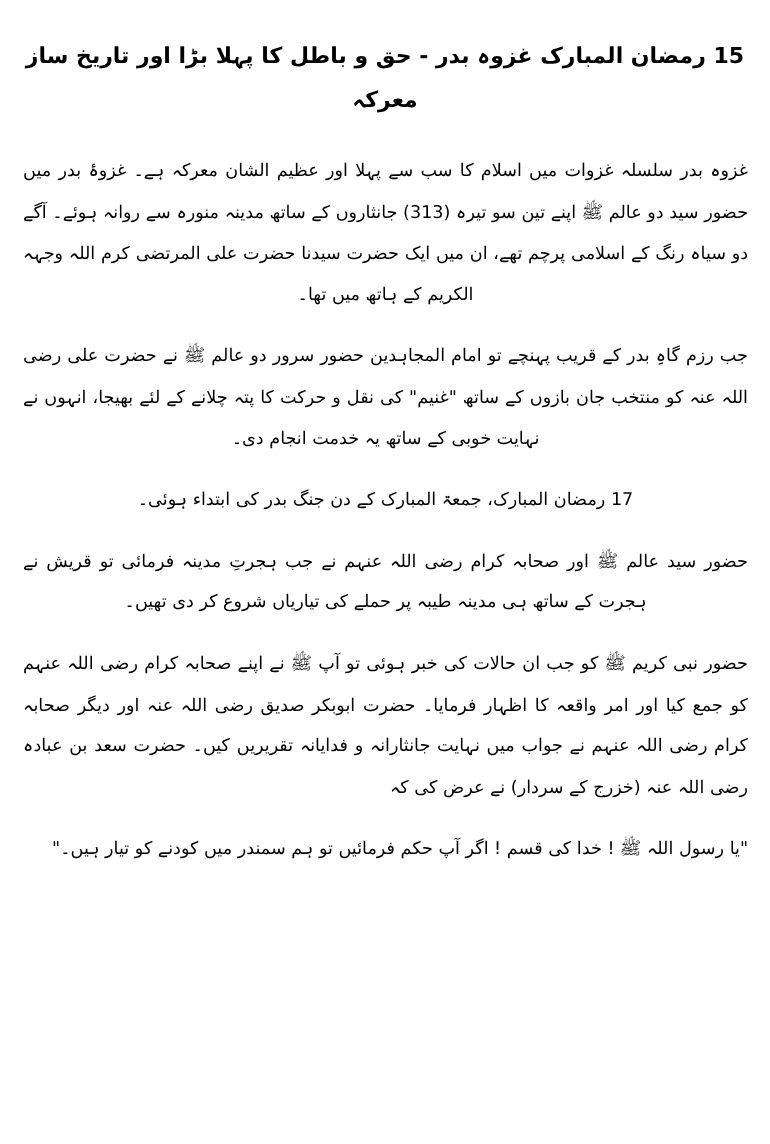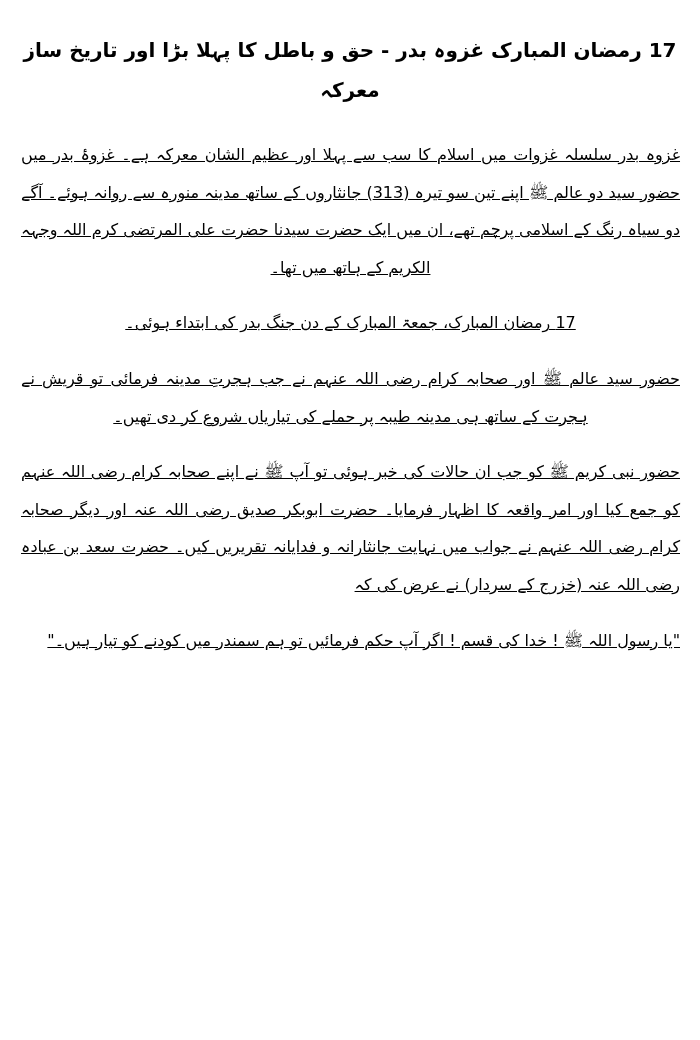--- a/index.html
+++ b/index.html
@@ -29,36 +29,36 @@
     text-align: center;
     line-height: 2.0;
     margin: 6px 0 26px 0;
   }
   .para {
     font-size: 16px;
     line-height: 2.35;
     margin: 0 0 18px 1px;
     text-align: justify;
     text-justify: inter-word;
-    text-decoration: underline;
   }
   .last-center { text-align-last: center; }
   .last-right  { text-align-last: right; }
   .single-right { text-align: center; }
   .quote-line { text-align: right; padding-left: 14px; }
 </style>
 </head>
 <body>
 
 <div class="page">
 
-  <h1 class="doc-title">17 رمضان المبارک غزوہ بدر - حق و باطل کا پہلا بڑا اور تاریخ ساز معرکہ</h1>
+  <h1 class="doc-title">15 رمضان المبارک غزوہ بدر - حق و باطل کا پہلا بڑا اور تاریخ ساز معرکہ</h1>
 
   <p class="para last-center">غزوہ بدر سلسلہ غزوات میں اسلام کا سب سے پہلا اور عظیم الشان معرکہ ہے۔ غزوۂ بدر میں حضور سید دو عالم ﷺ اپنے تین سو تیرہ (313) جانثاروں کے ساتھ مدینہ منورہ سے روانہ ہوئے۔ آگے دو سیاہ رنگ کے اسلامی پرچم تھے، ان میں ایک حضرت سیدنا حضرت علی المرتضی کرم اللہ وجہہ الکریم کے ہاتھ میں تھا۔</p>
 
+  <p class="para last-center">جب رزم گاہِ بدر کے قریب پہنچے تو امام المجاہدین حضور سرور دو عالم ﷺ نے حضرت علی رضی اللہ عنہ کو منتخب جان بازوں کے ساتھ "غنیم" کی نقل و حرکت کا پتہ چلانے کے لئے بھیجا، انہوں نے نہایت خوبی کے ساتھ یہ خدمت انجام دی۔</p>
 
   <p class="para single-right">17 رمضان المبارک، جمعۃ المبارک کے دن جنگ بدر کی ابتداء ہوئی۔</p>
 
 
   <p class="para last-center">حضور سید عالم ﷺ اور صحابہ کرام رضی اللہ عنہم نے جب ہجرتِ مدینہ فرمائی تو قریش نے ہجرت کے ساتھ ہی مدینہ طیبہ پر حملے کی تیاریاں شروع کر دی تھیں۔</p>
 
 
   <p class="para last-right">حضور نبی کریم ﷺ کو جب ان حالات کی خبر ہوئی تو آپ ﷺ نے اپنے صحابہ کرام رضی اللہ عنہم کو جمع کیا اور امر واقعہ کا اظہار فرمایا۔ حضرت ابوبکر صدیق رضی اللہ عنہ اور دیگر صحابہ کرام رضی اللہ عنہم نے جواب میں نہایت جانثارانہ و فدایانہ تقریریں کیں۔ حضرت سعد بن عبادہ رضی اللہ عنہ (خزرج کے سردار) نے عرض کی کہ</p>
 
   <p class="para quote-line">"یا رسول اللہ ﷺ ! خدا کی قسم ! اگر آپ حکم فرمائیں تو ہم سمندر میں کودنے کو تیار ہیں۔"</p>

